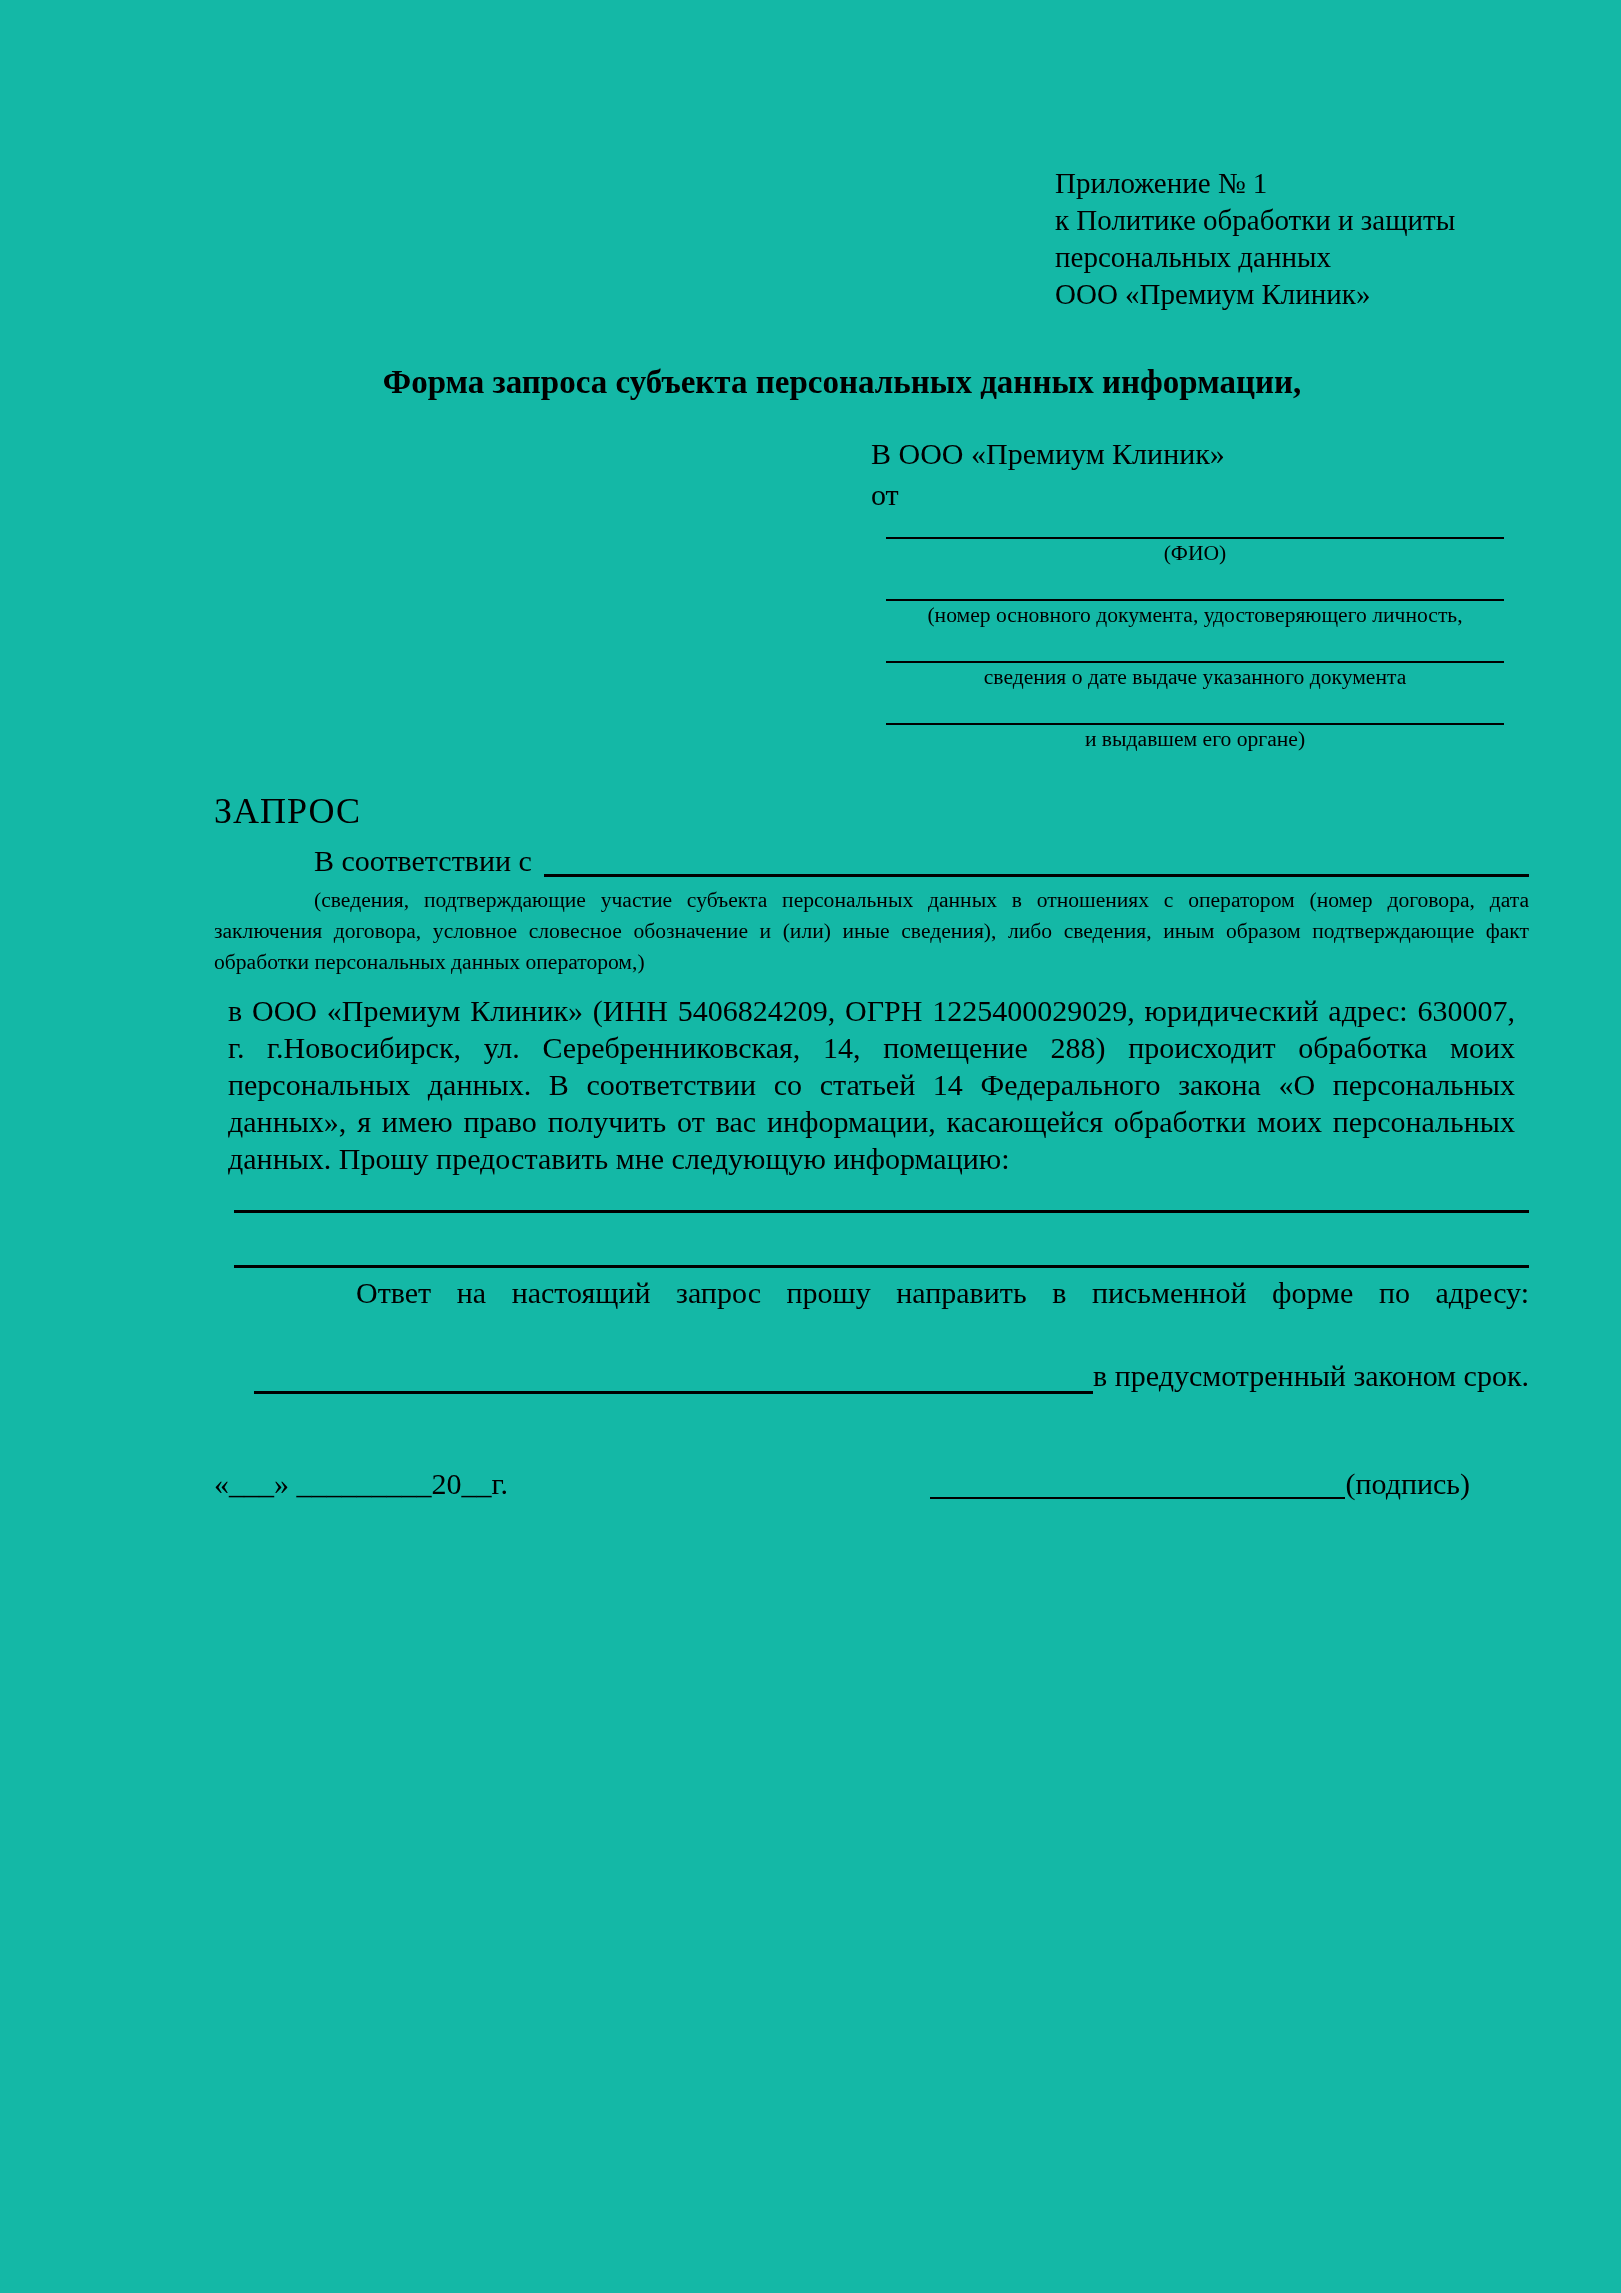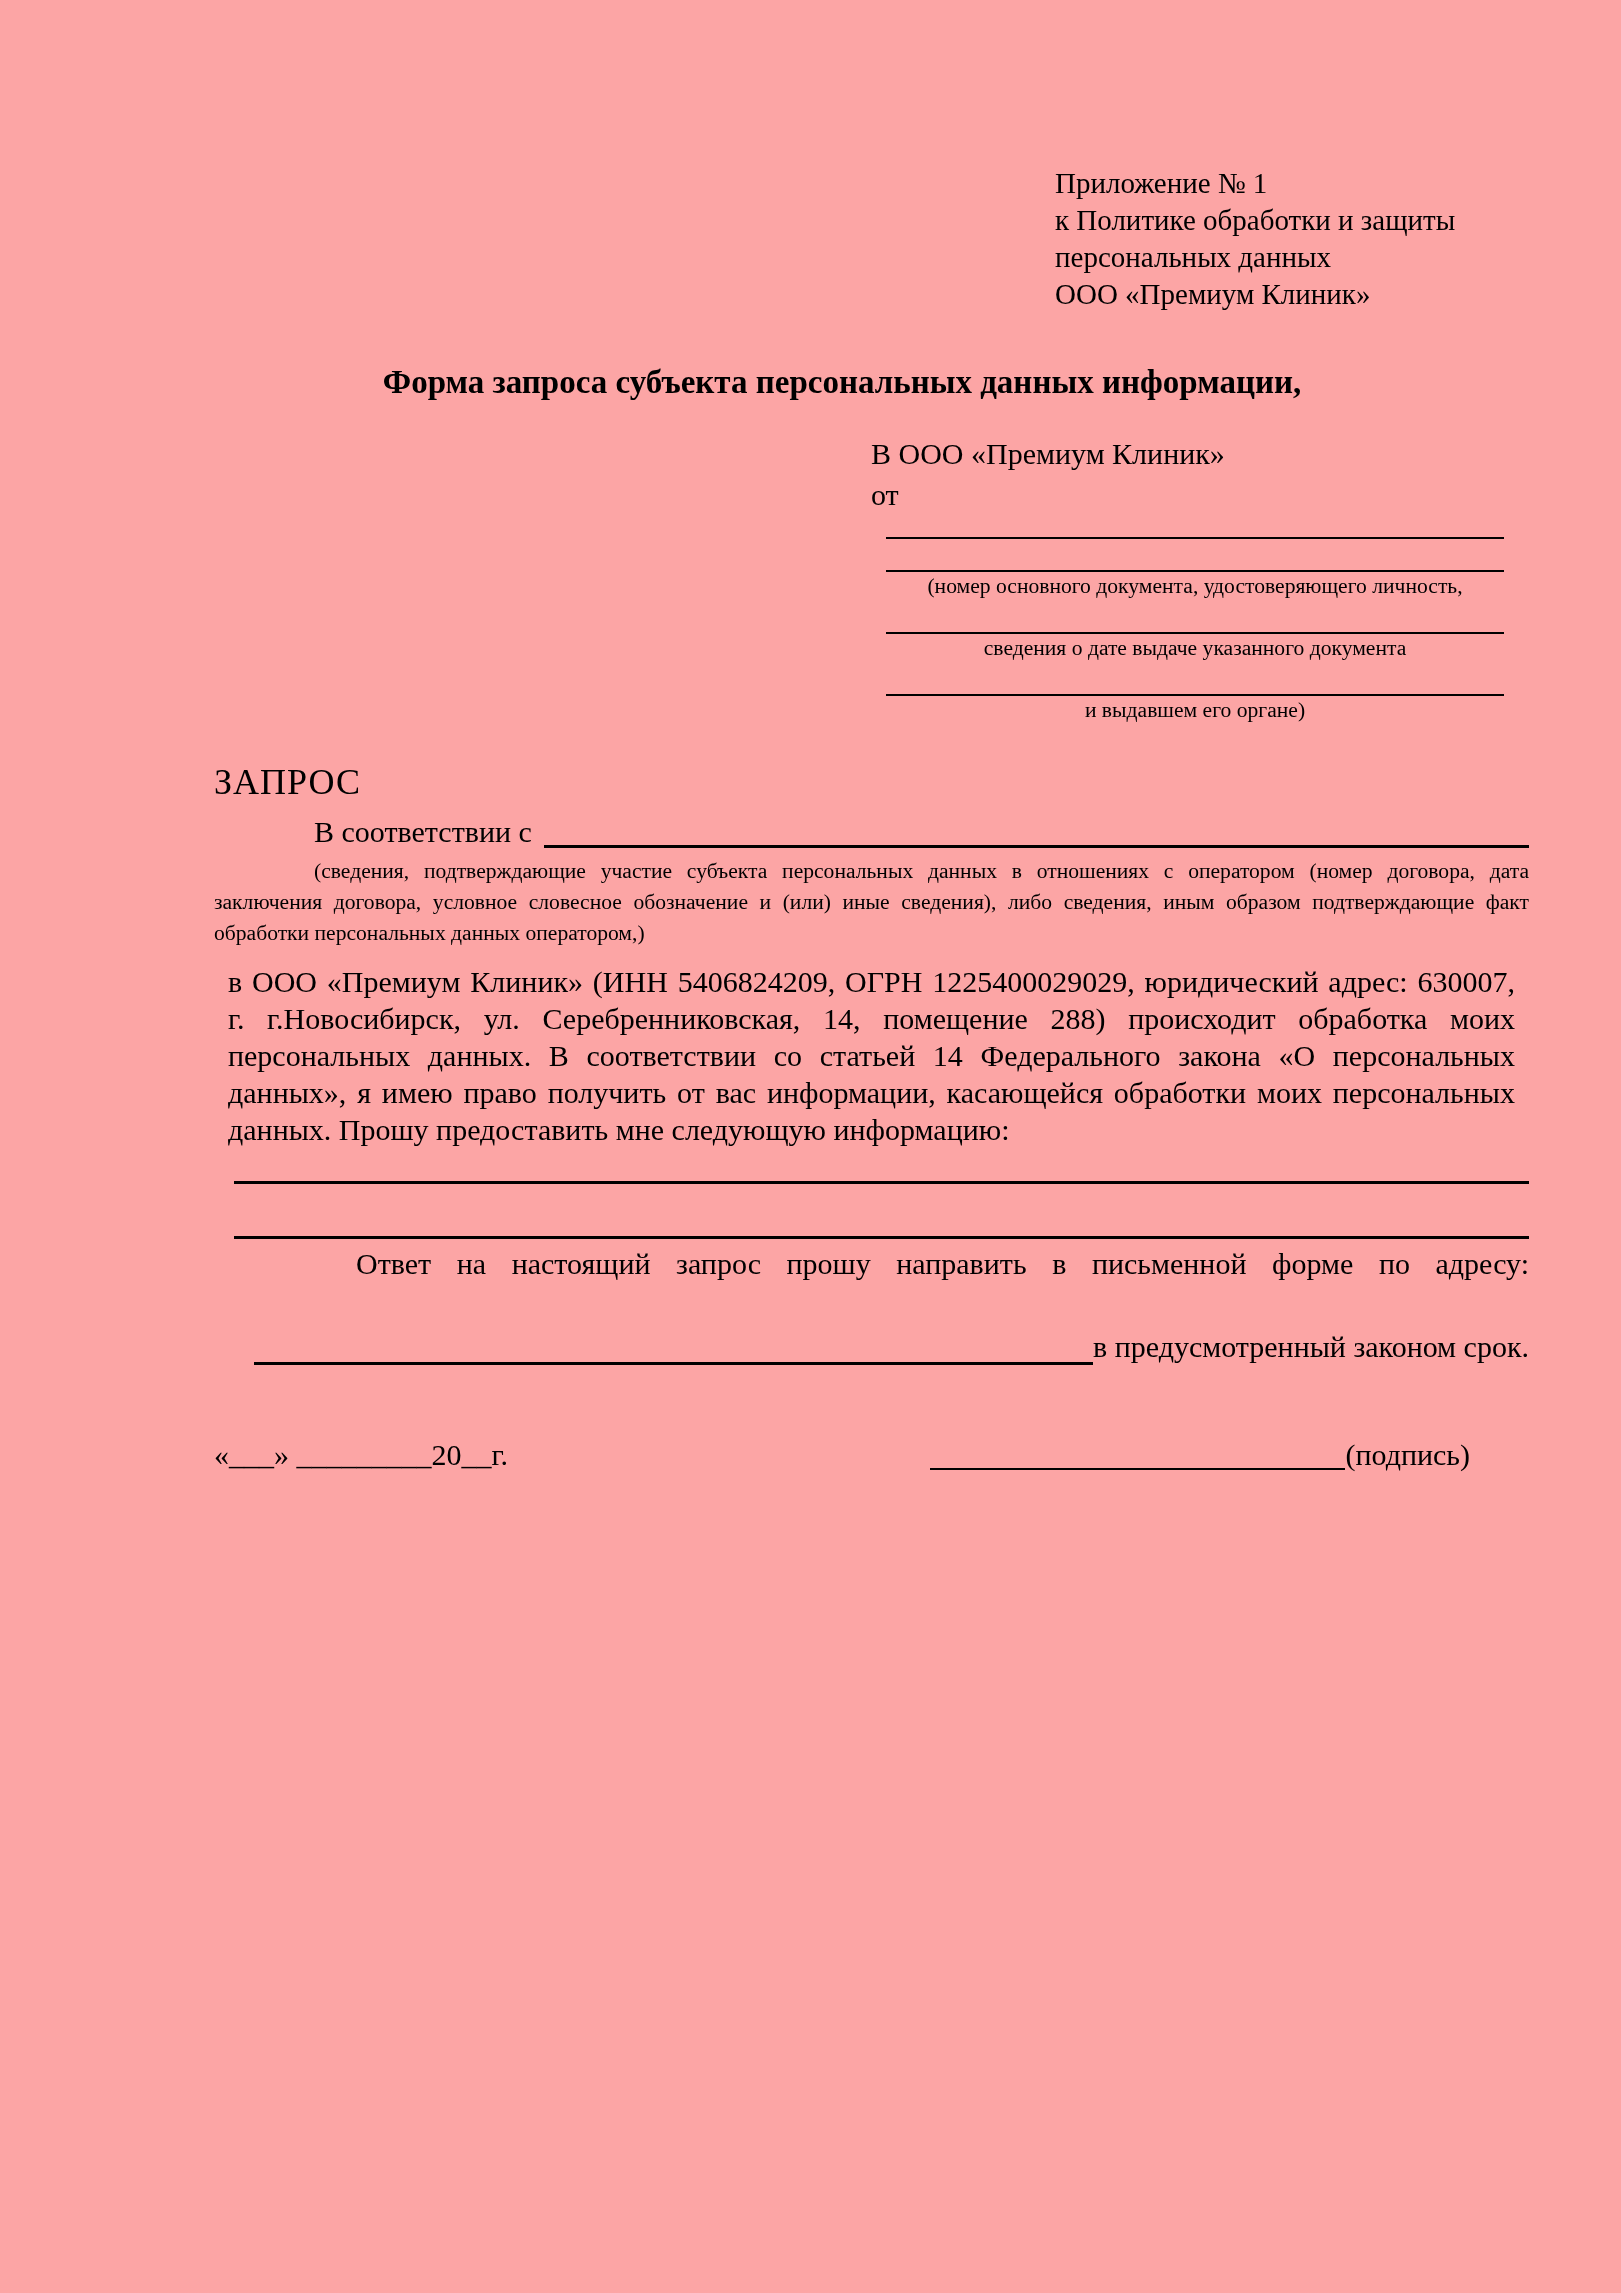--- a/index.html
+++ b/index.html
@@ -5,21 +5,21 @@
   html, body {
     margin: 0;
     padding: 0;
     background: #888;
   }
   .page {
     position: relative;
     width: 1621px;
     height: 2294px;
     margin: 0 auto;
-    background: #fca5a5;
+    background: #14b8a6;
     color: #000000;
     font-family: "Liberation Serif", "DejaVu Serif", serif;
     font-size: 30px;
     line-height: 37px;
     padding: 165px 92px 0 214px;
     box-sizing: border-box;
     overflow: hidden;
   }
 
   
@@ -168,20 +168,21 @@
   </div>
 
   <div class="addressee">
     <div>В ООО «Премиум Клиник»</div>
     <div>от</div>
   </div>
 
   <div class="fields">
     <div class="field">
       <div class="field-line"></div>
+      <div class="field-caption">(ФИО)</div>
     </div>
     <div class="field">
       <div class="field-line"></div>
       <div class="field-caption">(номер основного документа, удостоверяющего личность,</div>
     </div>
     <div class="field">
       <div class="field-line"></div>
       <div class="field-caption">сведения о дате выдаче указанного документа</div>
     </div>
     <div class="field">

